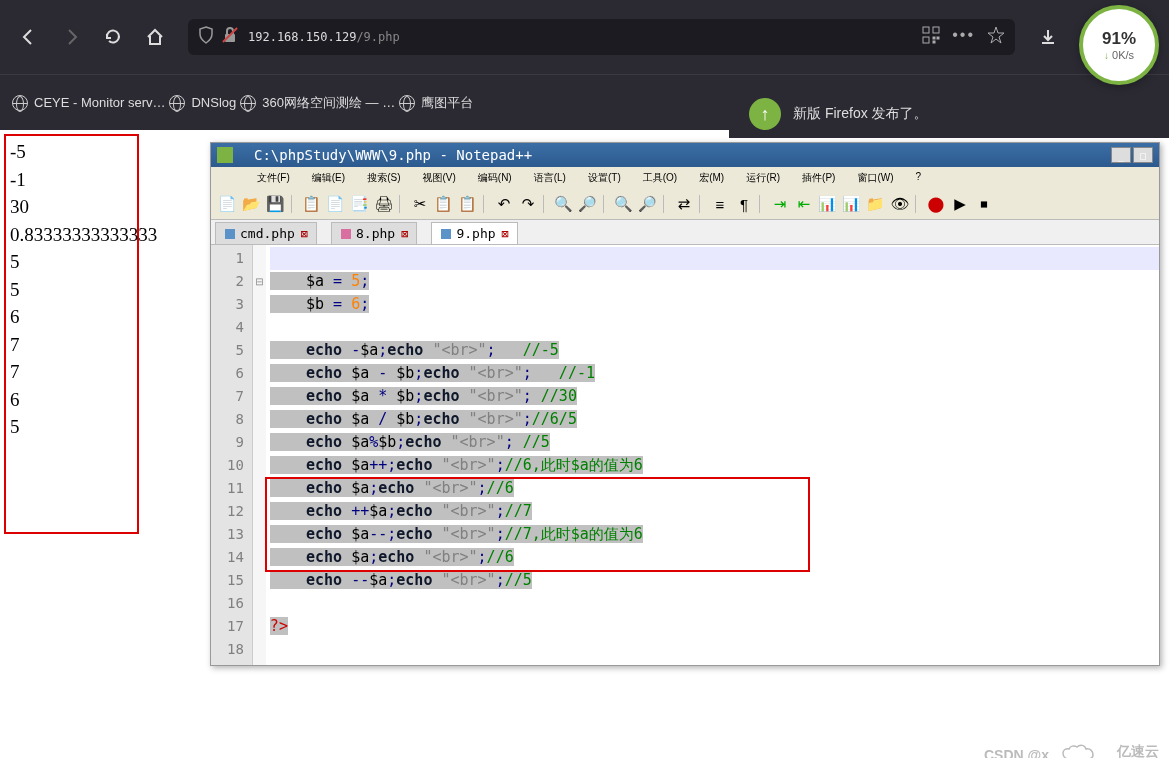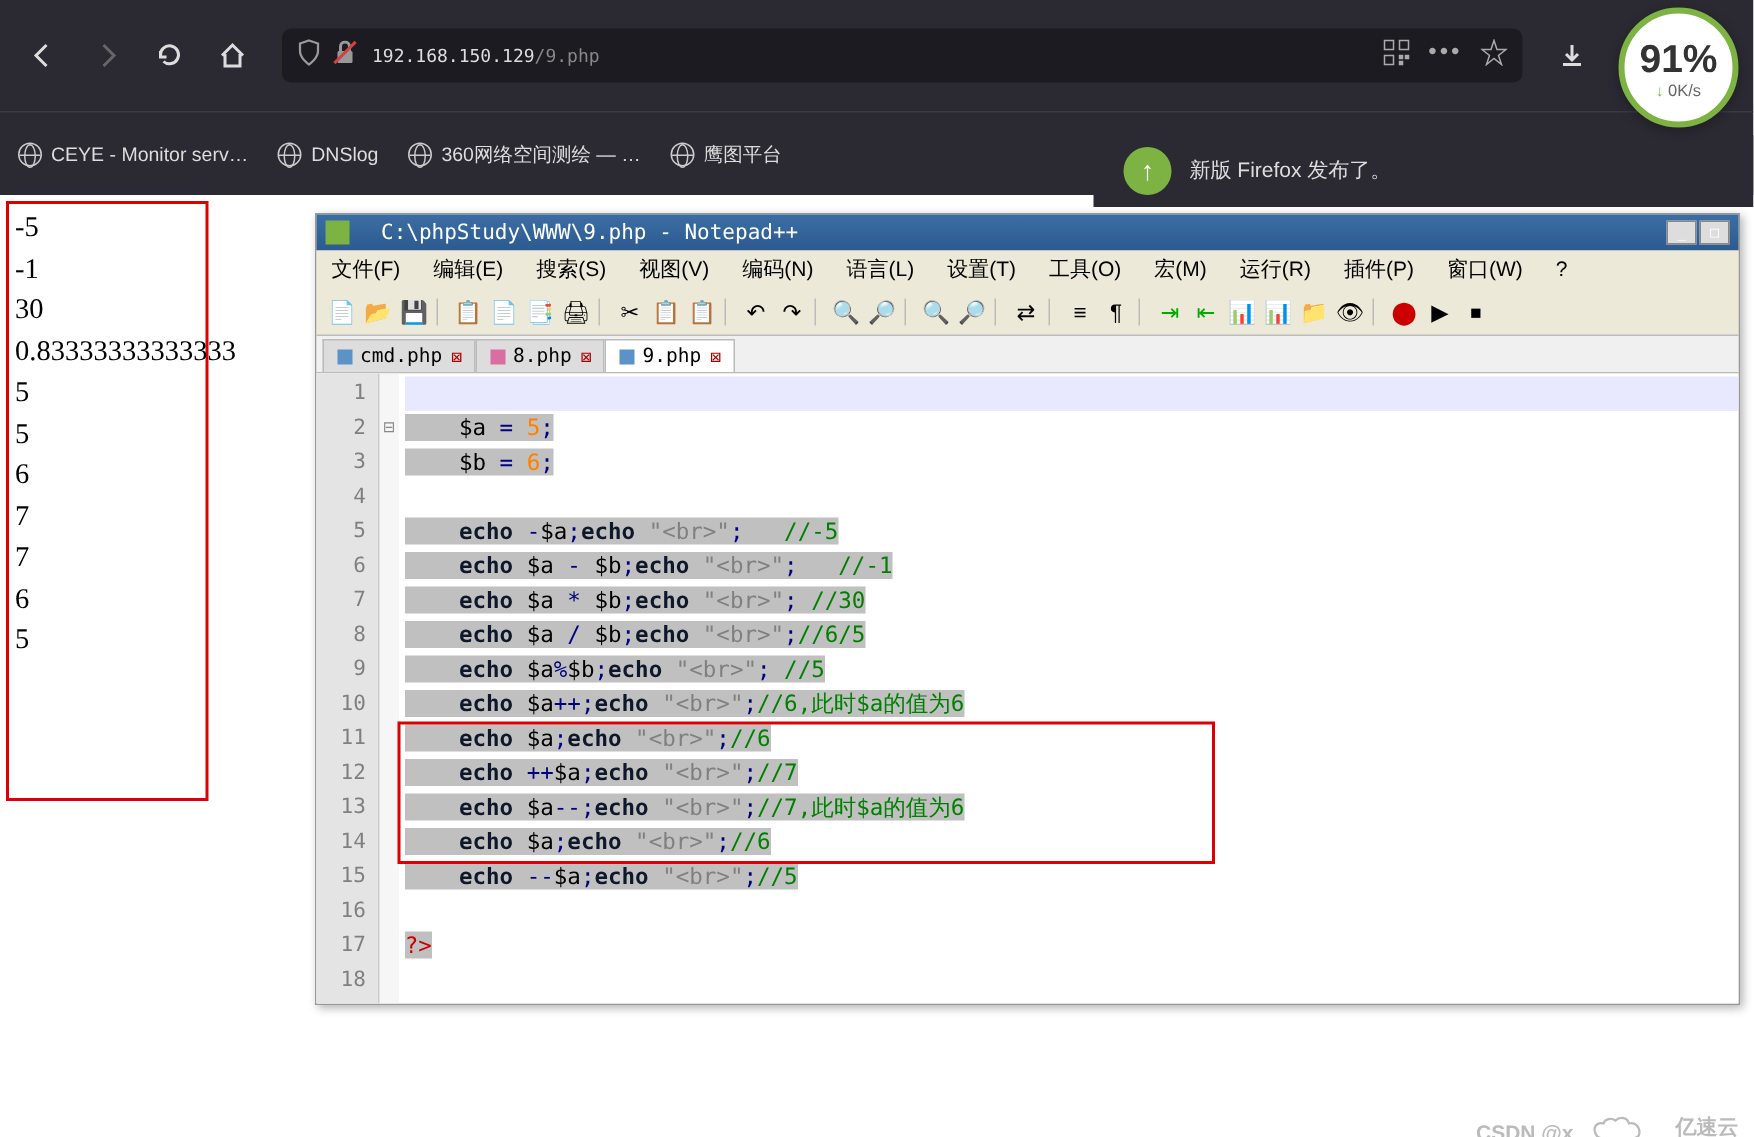--- a/index.html
+++ b/index.html
@@ -12,26 +12,26 @@
 .addr-bar-wrap { flex: 1; display: flex; align-items: center; background: #1c1b22; border-radius: 6px; height: 36px; padding: 0 10px; margin: 0 8px; }
 .shield-icon { color: #999; margin-right: 8px; }
 .lock-icon { color: #c44; margin-right: 10px; position: relative; }
 .lock-icon svg { width: 16px; height: 16px; }
 .slash { position: absolute; width: 20px; height: 2px; background: #c44; transform: rotate(-45deg); top: 7px; left: -2px; }
 .url-text { color: #ddd; font-size: 12px; font-family: monospace; flex: 1; }
 .url-path { color: #888; }
 .addr-right { display: flex; gap: 12px; color: #aaa; }
 .toolbar-right { display: flex; gap: 12px; color: #ccc; align-items: center; }
 .speed-badge { width: 80px; height: 80px; border-radius: 50%; background: #fff; position: absolute; right: 10px; top: 5px; display: flex; flex-direction: column; align-items: center; justify-content: center; border: 4px solid #7cb342; box-shadow: 0 2px 8px rgba(0,0,0,0.3); z-index: 100; }
-.speed-pct { font-size: 26px; font-weight: bold; color: #333; }
+.speed-pct { font-size: 17px; font-weight: bold; color: #333; }
 .speed-sub { font-size: 11px; color: #666; }
 .speed-arrow { color: #7cb342; font-size: 10px; }
 
 
-.bookmark-bar { background: #2b2a33; height: 56px; display: flex; align-items: center; padding: 16px 12px; gap: 20px; border-top: 1px solid #3a3944; }
+.bookmark-bar { background: #2b2a33; height: 56px; display: flex; align-items: center; padding: 16px 12px; gap: 4px; border-top: 1px solid #3a3944; }
 .bookmark-item { display: flex; align-items: center; gap: 6px; color: #ddd; font-size: 13px; cursor: pointer; }
 .globe-icon { width: 16px; height: 16px; border: 1.5px solid #ccc; border-radius: 50%; position: relative; }
 .globe-icon::before { content: ''; position: absolute; width: 100%; height: 1px; background: #ccc; top: 50%; left: 0; }
 .globe-icon::after { content: ''; position: absolute; width: 6px; height: 100%; border: 1px solid #ccc; border-radius: 50%; left: 50%; transform: translateX(-50%); }
 
 
 .notif { position: absolute; top: 90px; right: 0; background: #2b2a33; padding: 8px 20px; display: flex; align-items: center; gap: 12px; color: #ddd; font-size: 14px; z-index: 50; width: 440px; }
 .notif-icon { width: 32px; height: 32px; background: #7cb342; border-radius: 50%; display: flex; align-items: center; justify-content: center; color: #fff; font-size: 18px; }
 
 
@@ -39,26 +39,26 @@
 .php-output { position: absolute; left: 4px; top: 4px; width: 135px; font-family: "Times New Roman", serif; font-size: 19px; line-height: 1.45; border: 2px solid #d00; padding: 2px 4px; height: 400px; overflow: visible; white-space: nowrap; }
 .php-output div { margin-left: 0; }
 
 
 .npp-window { position: absolute; left: 210px; top: 12px; width: 950px; background: #ece9d8; border: 1px solid #999; box-shadow: 2px 2px 6px rgba(0,0,0,0.3); }
 .npp-titlebar { background: linear-gradient(to bottom, #3b6ea5, #2c5a8f); color: #fff; padding: 4px 6px; display: flex; align-items: center; gap: 21px; font-family: monospace; font-size: 14px; }
 .npp-titlebar-icon { width: 16px; height: 16px; background: #7cb342; }
 .npp-titlebar-text { flex: 1; }
 .npp-win-btns { display: flex; gap: 2px; }
 .npp-win-btn { width: 20px; height: 16px; background: #ddd; border: 1px solid #888; font-size: 10px; display: flex; align-items: center; justify-content: center; cursor: pointer; }
-.npp-menubar { background: #ece9d8; padding: 2px 6px; display: flex; flex-wrap: wrap; gap: 14px; font-size: 14px; }
+.npp-menubar { background: #ece9d8; padding: 2px 6px; display: flex; flex-wrap: wrap; gap: 14px; font-size: 10px; margin-left: 36px; }
 .npp-menuitem { cursor: pointer; padding: 2px 4px; }
 .npp-toolbar { background: #ece9d8; padding: 4px 6px; display: flex; gap: 2px; border-bottom: 1px solid #bbb; flex-wrap: wrap; }
 .npp-tool { width: 22px; height: 22px; display: flex; align-items: center; justify-content: center; cursor: pointer; border: 1px solid transparent; font-size: 15px; }
 .npp-tool-sep { width: 6px; border-left: 1px solid #bbb; margin: 2px 2px; }
-.npp-tabs { background: #f0f0f0; display: flex; gap: 0; padding: 2px 4px 0; border-bottom: 1px solid #bbb; }
+.npp-tabs { background: #f0f0f0; display: flex; gap: 14px; padding: 2px 4px 0; border-bottom: 1px solid #bbb; }
 .npp-tab { background: #ddd; padding: 3px 8px; font-size: 13px; font-family: monospace; display: flex; align-items: center; gap: 4px; border: 1px solid #bbb; border-bottom: none; cursor: pointer; }
 .npp-tab.active { background: #fff; }
 .npp-tab-icon { width: 12px; height: 12px; }
 .npp-tab-close { color: #a00; font-size: 12px; cursor: pointer; margin-left: 2px; }
 .npp-editor { display: flex; background: #fff; height: 420px; overflow: hidden; }
 .npp-gutter { background: #e4e4e4; color: #808080; text-align: right; padding: 2px 8px 2px 16px; font-family: Consolas, monospace; font-size: 14px; line-height: 23px; user-select: none; }
 .npp-fold { background: #f6f6f6; width: 14px; border-left: 1px solid #ccc; padding-top: 2px; font-size: 10px; color: #888; text-align: center; line-height: 23px; }
 .npp-code { flex: 1; font-family: Consolas, monospace; font-size: 15px; line-height: 23px; padding: 2px 0 2px 4px; position: relative; }
 .npp-code-line { white-space: pre; }
 .sel { background: #c0c0c0; }

